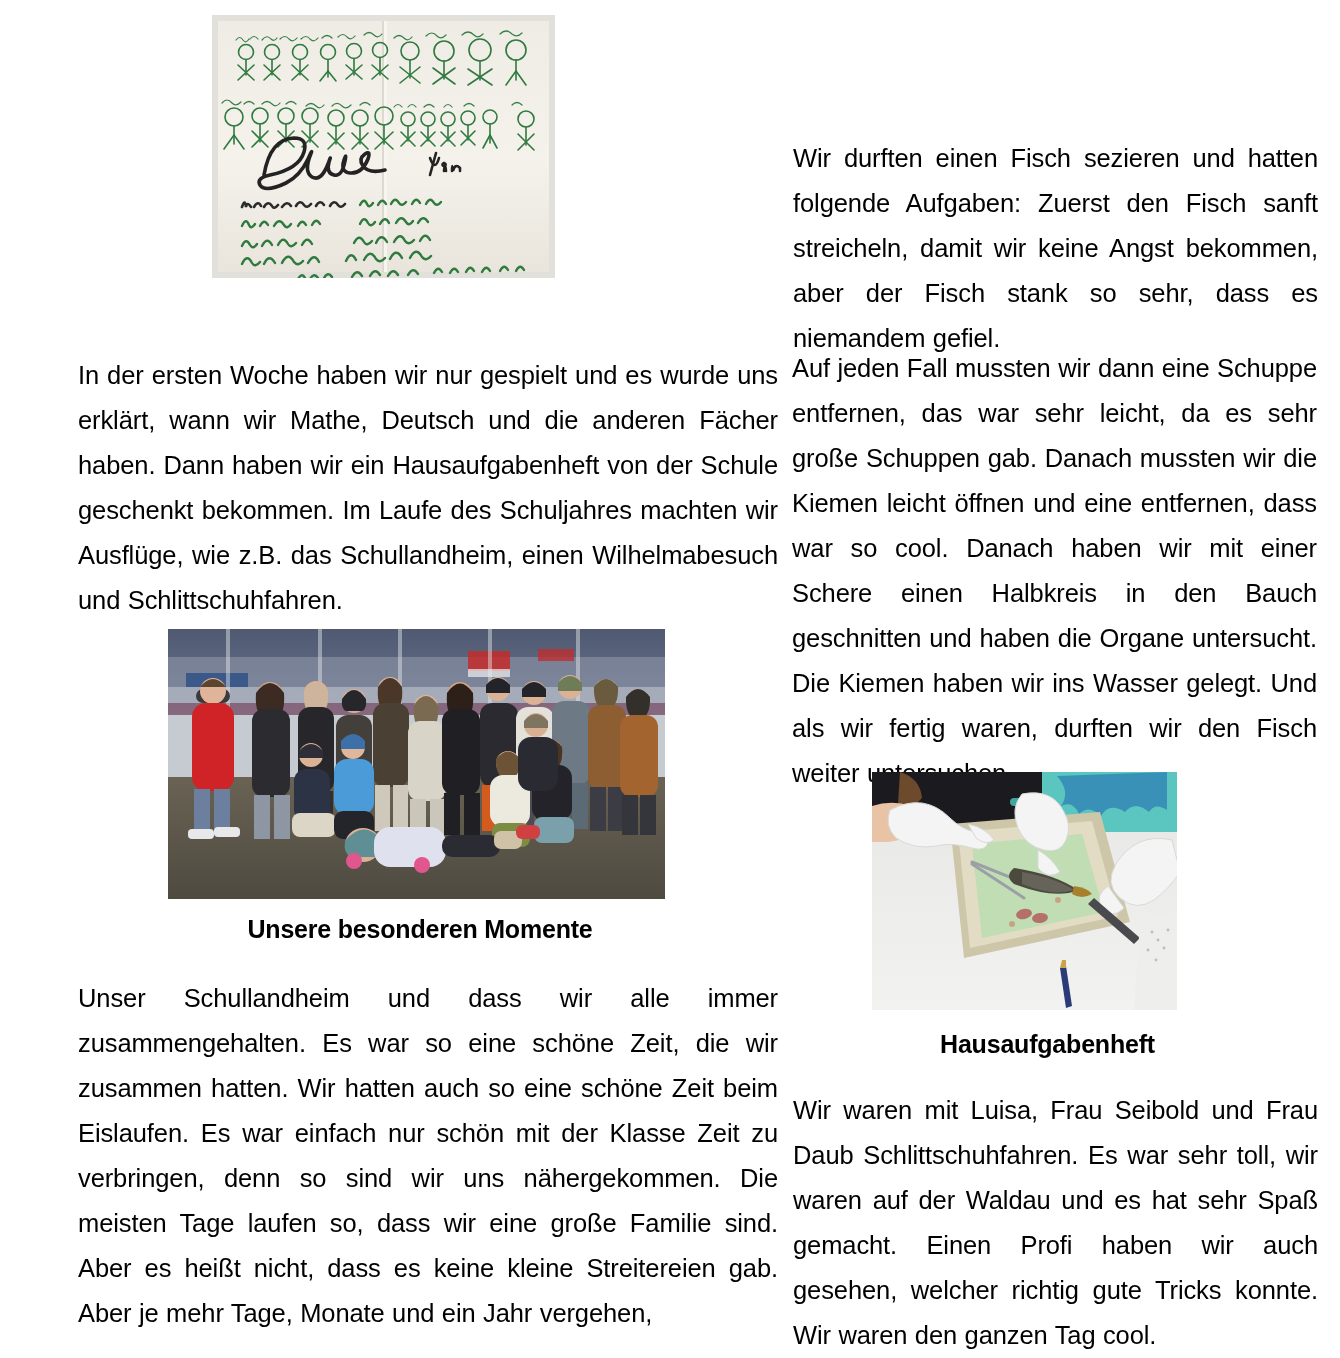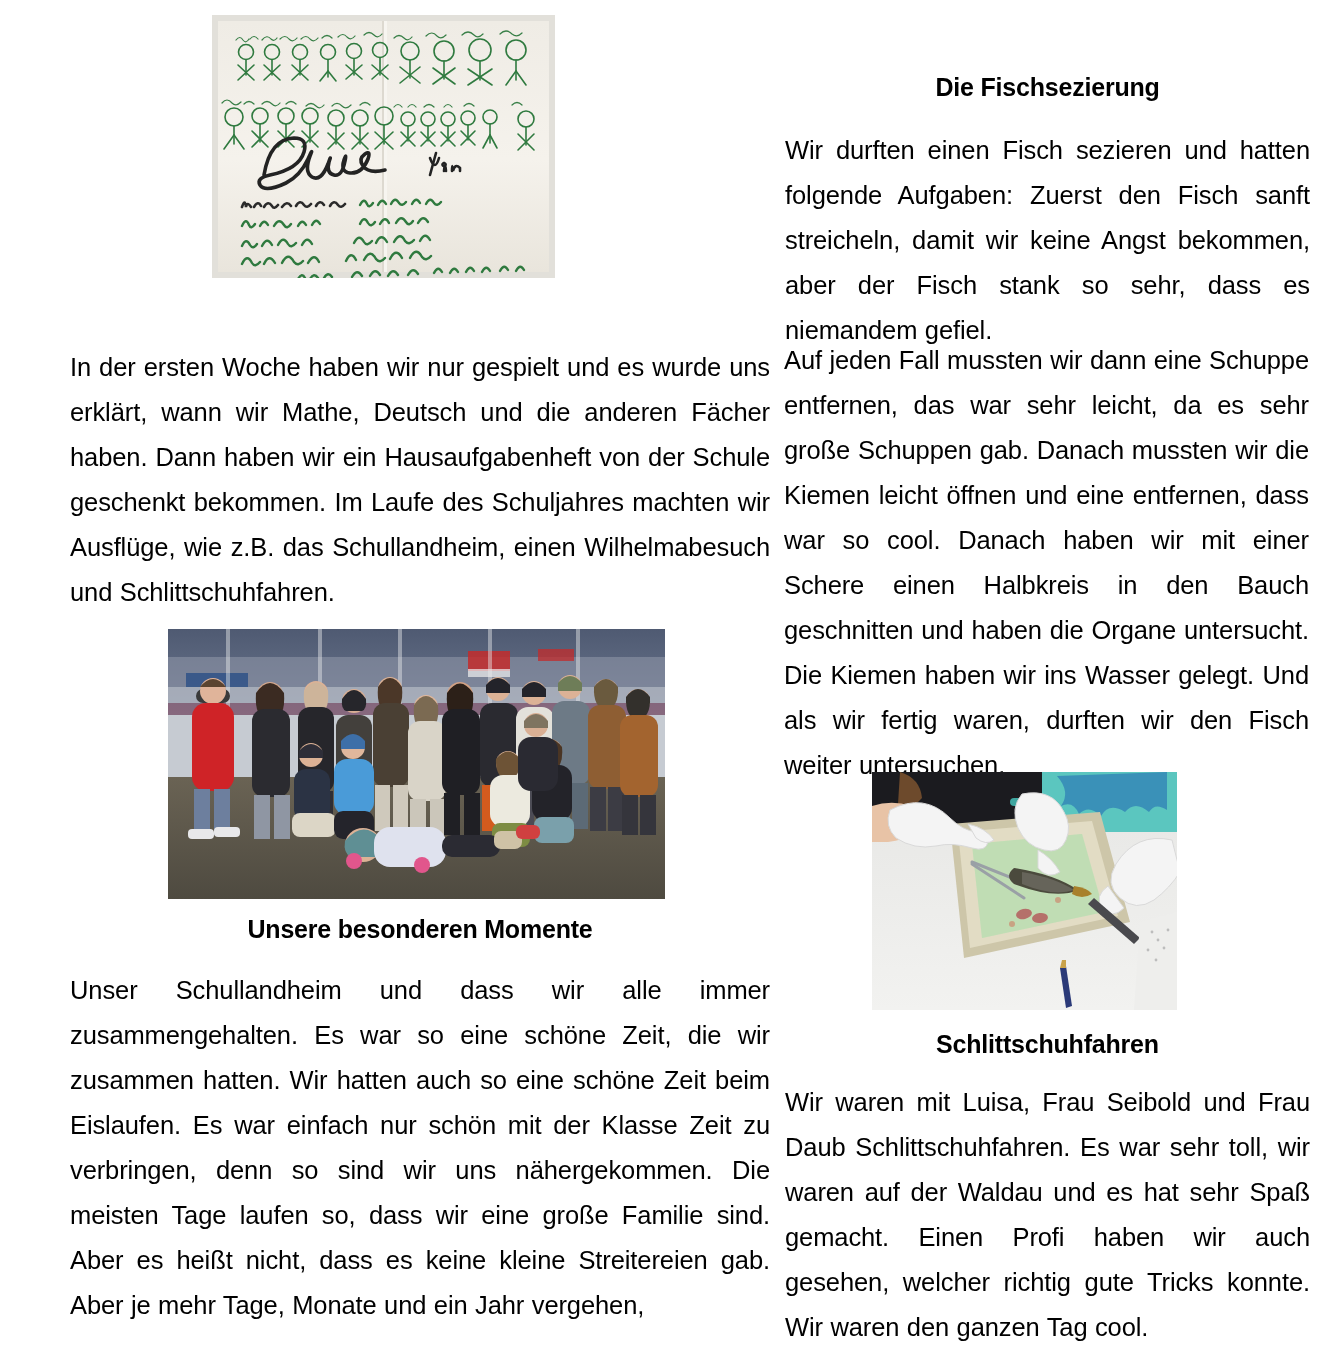--- a/index.html
+++ b/index.html
@@ -30,21 +30,21 @@
     text-align: center;
     margin: 0;
     letter-spacing: -0.2px;
   }
   p.body {
     font-family: "Liberation Sans", sans-serif;
     font-size: 25.5px;
     line-height: 45px;
     text-align: justify;
     text-justify: inter-word;
-    margin: 0;
+    margin: 8px;
     letter-spacing: -0.1px;
     word-spacing: 0.5px;
   }
   p.body.last-line { text-align: left; }
   .bold-dot { font-weight: bold; }
 
   
   .photo {
     position: absolute;
     overflow: hidden;
@@ -408,21 +408,20 @@
         <circle cx="254" cy="236" r="8" fill="#e1568c"></circle>
       </g>
     </svg>
   </div>
 
   <h2 class="heading" id="t-heading-2">Unsere besonderen Momente</h2>
 
   <p class="body" id="t-para-2">Unser Schullandheim und dass wir alle immer zusammengehalten. Es war so eine schöne Zeit, die wir zusammen hatten. Wir hatten auch so eine schöne Zeit beim Eislaufen. Es war einfach nur schön mit der Klasse Zeit zu verbringen, denn so sind wir uns nähergekommen. Die meisten Tage laufen so, dass wir eine große Familie sind. Aber es heißt nicht, dass es keine kleine Streitereien gab. Aber je mehr Tage, Monate und ein Jahr vergehen,</p>
 
 
-  <h2 class="heading" id="t-heading-3">Die Fischsezierung</h2>
 
   <p class="body" id="t-para-3">Wir durften einen Fisch sezieren und hatten folgende Aufgaben:  Zuerst den Fisch sanft streicheln, damit wir keine Angst bekommen, aber der Fisch stank so sehr, dass es niemandem gefiel.</p>
 
   <p class="body" id="t-para-4">Auf jeden Fall mussten wir dann eine Schuppe entfernen, das war sehr leicht, da es sehr große Schuppen gab. Danach mussten wir die Kiemen leicht öffnen und eine entfernen, dass war so cool. Danach haben wir mit einer Schere einen Halbkreis in den Bauch geschnitten und haben die Organe untersucht. Die Kiemen haben wir ins Wasser gelegt. Und als wir fertig waren, durften wir den Fisch weiter untersuchen.</p>
 
   <div class="photo" id="fish-photo">
     <svg viewBox="0 0 305 238" preserveAspectRatio="none">
       <defs>
         <linearGradient id="tableg" x1="0" y1="0" x2="0" y2="1">
           <stop offset="0" stop-color="#e6e6e4"></stop>
@@ -487,17 +486,17 @@
         <circle cx="280" cy="160" r="1.4"></circle>
           <circle cx="286" cy="168" r="1.4"></circle>
         <circle cx="292" cy="176" r="1.4"></circle>
           <circle cx="276" cy="178" r="1.4"></circle>
         <circle cx="284" cy="188" r="1.4"></circle>
           <circle cx="296" cy="158" r="1.4"></circle>
       </g>
     </svg>
   </div>
 
-  <h2 class="heading" id="t-heading-4">Schlittschuhfahren</h2>
+  <h2 class="heading" id="t-heading-4">Hausaufgabenheft</h2>
 
   <p class="body" id="t-para-5">Wir waren mit Luisa, Frau Seibold und Frau Daub Schlittschuhfahren. Es war sehr toll, wir waren auf der Waldau und es hat sehr Spaß gemacht. Einen Profi haben wir auch gesehen, welcher richtig gute Tricks konnte. Wir waren den ganzen Tag cool.</p>
 
 </div>
 
 </body></html>

